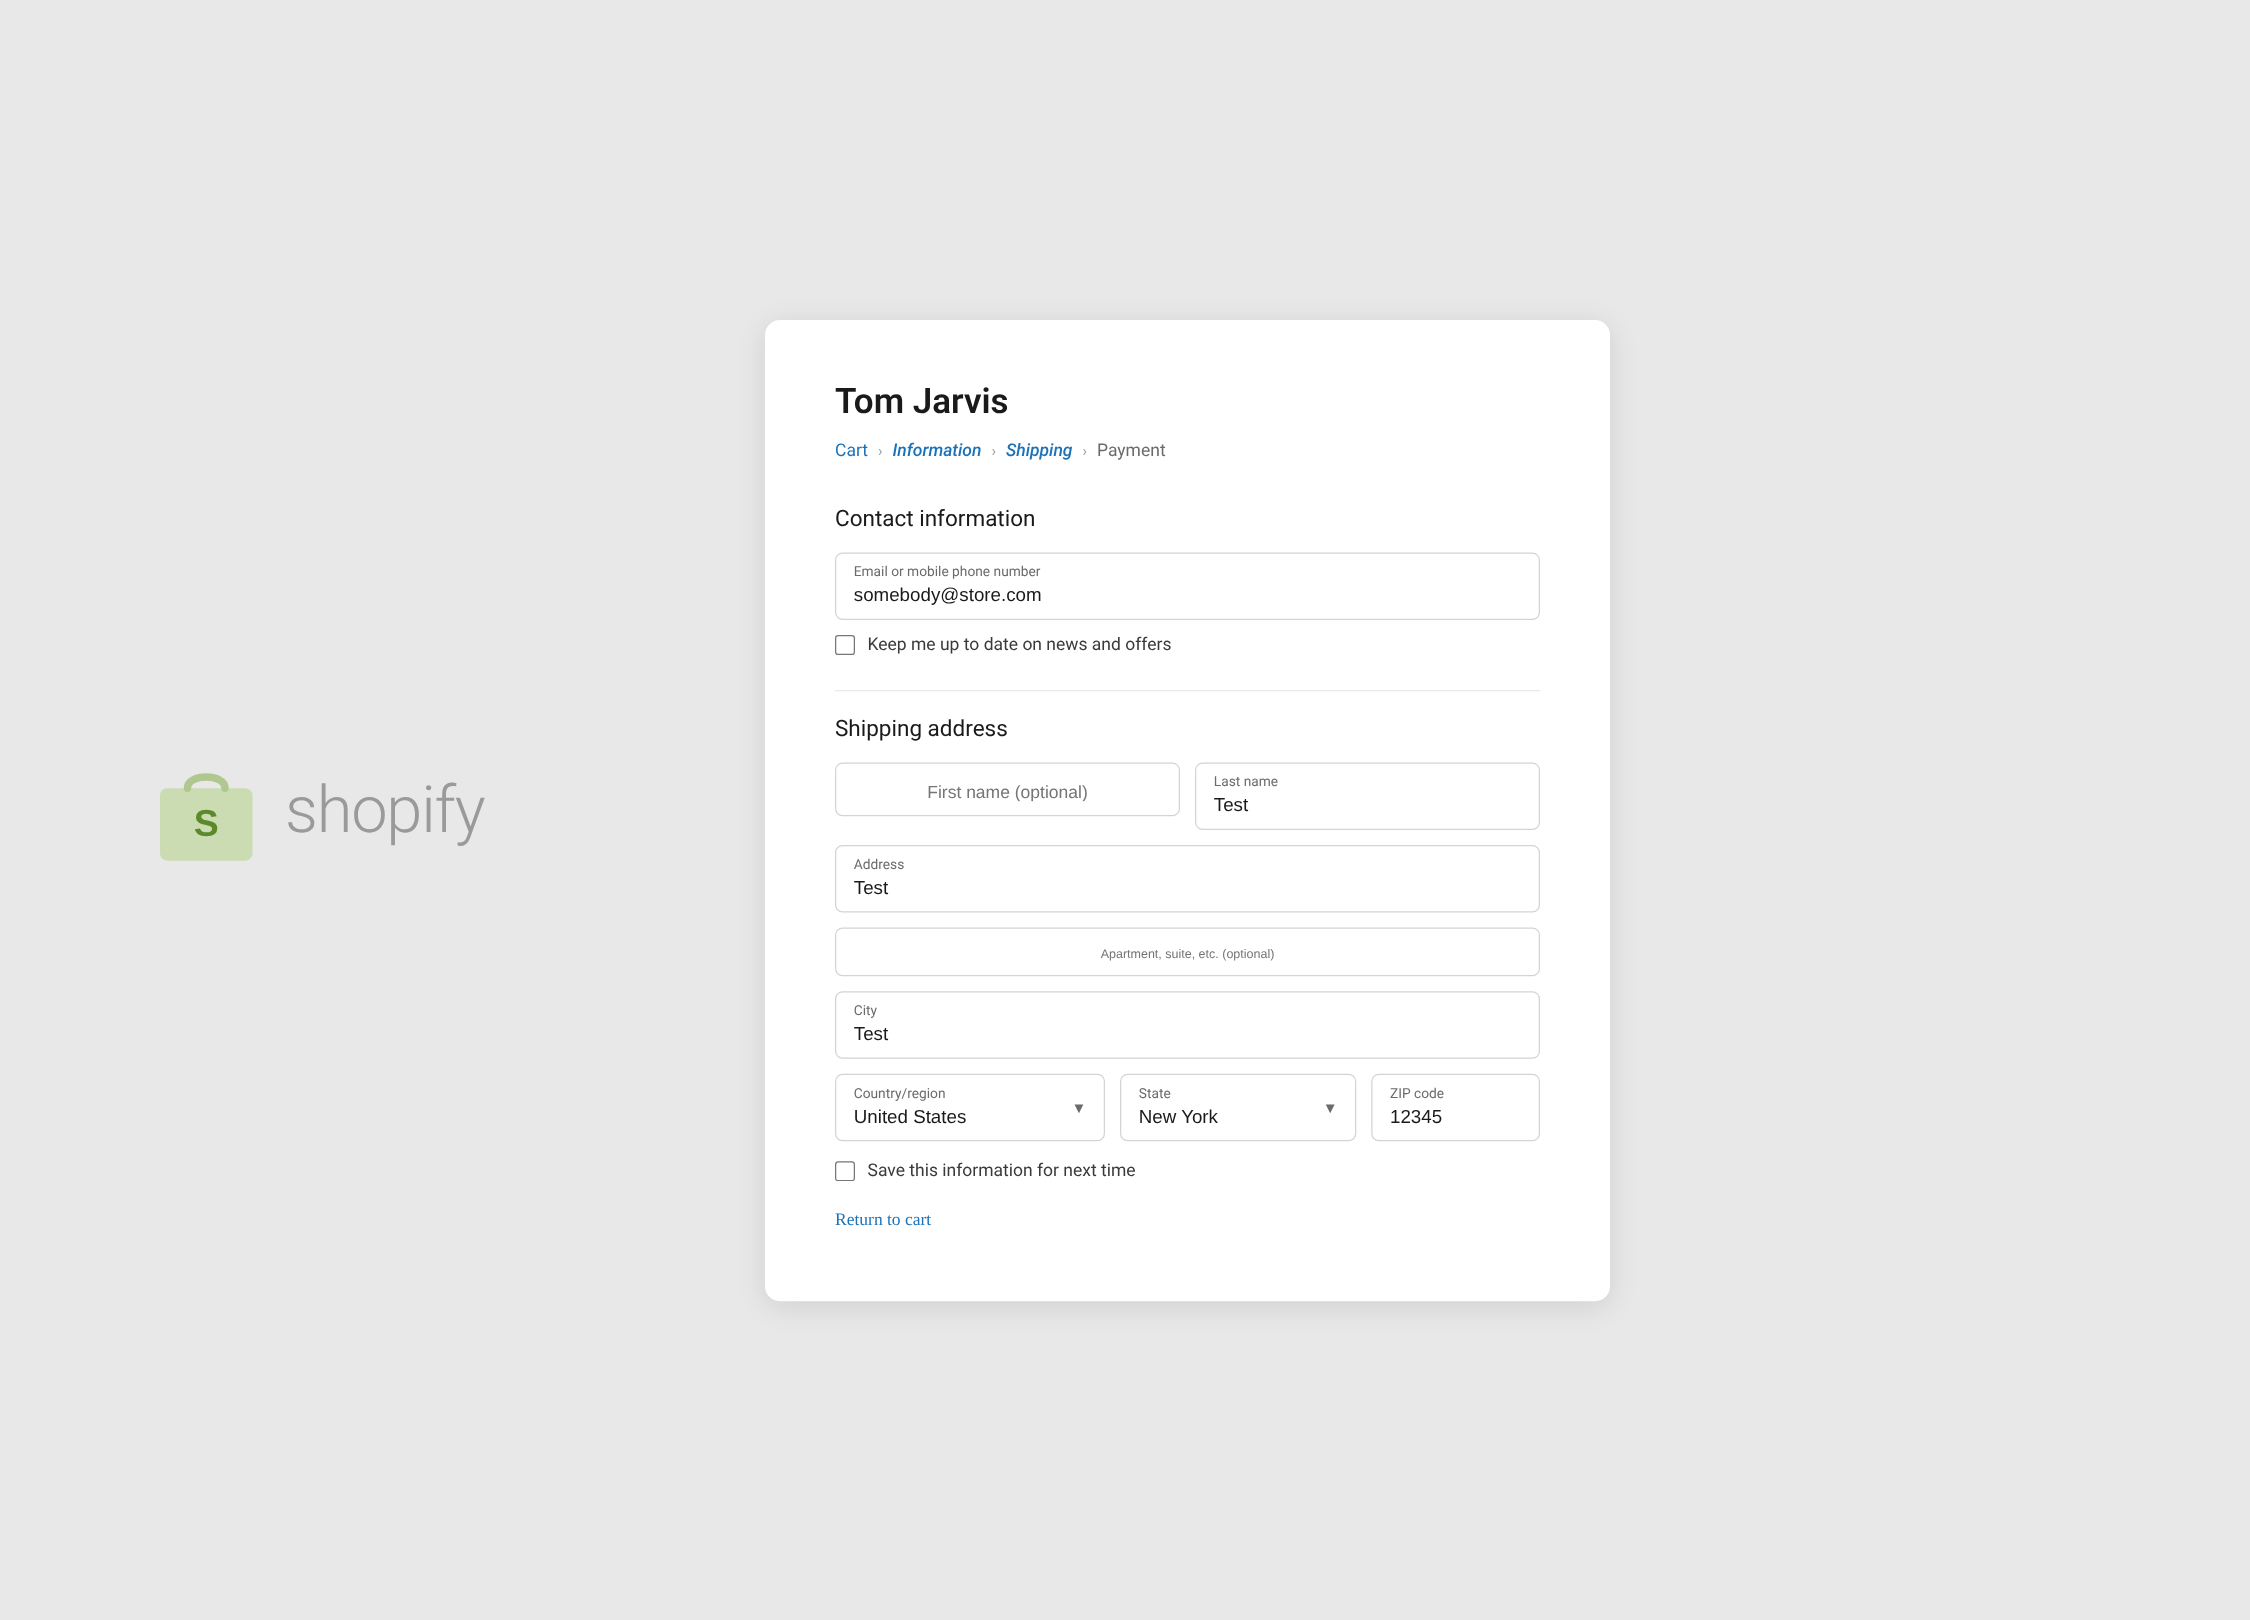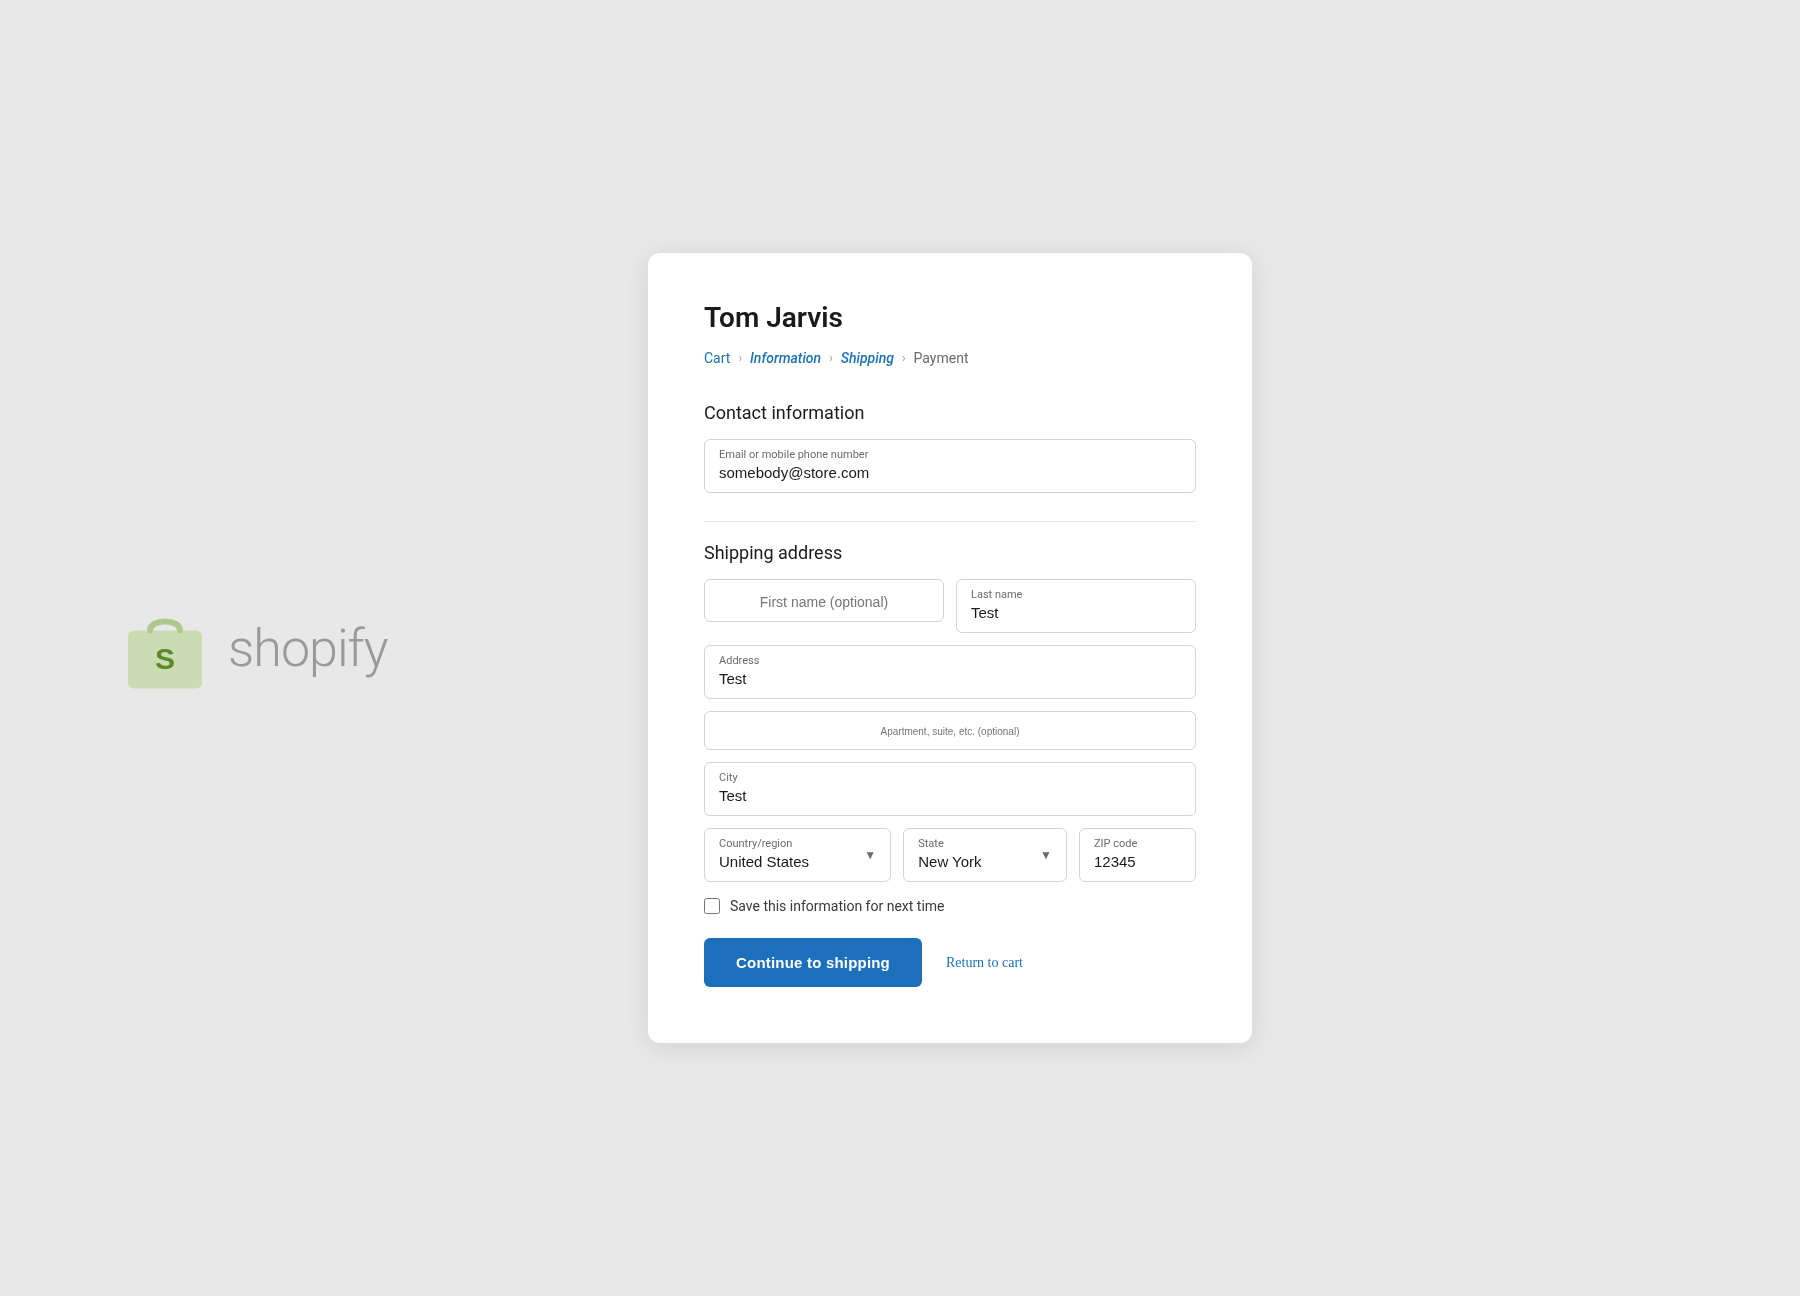--- a/index.html
+++ b/index.html
@@ -46,21 +46,21 @@
       font-weight: 300;
       color: #9a9a9a;
       letter-spacing: -1px;
     }
 
     
     .checkout-card {
       background: #ffffff;
       border-radius: 12px;
       box-shadow: 0 4px 24px rgba(0,0,0,0.10);
-      width: 604px;
+      width: 676px;
       padding: 48px 56px 56px 56px;
       margin-left: 100px;
     }
 
     .store-name {
       font-size: 28px;
       font-weight: 600;
       color: #1a1a1a;
       margin-bottom: 16px;
     }
@@ -279,20 +279,24 @@
     <div class="contact-section">
       <div class="section-title">Contact information</div>
 
       <div class="input-group">
         <div class="input-wrapper">
           <label>Email or mobile phone number</label>
           <input type="email" value="somebody@store.com" style="">
         </div>
       </div>
 
+      <div class="checkbox-row">
+        <input type="checkbox" style="">
+        <span>Keep me up to date on news and offers</span>
+      </div>
     </div>
 
     <div class="divider"></div>
 
     <div class="shipping-section">
       <div class="section-title">Shipping address</div>
 
       <div class="row-two">
         <div>
           <div class="input-wrapper placeholder">
@@ -353,20 +357,19 @@
           </div>
         </div>
       </div>
 
       <div class="checkbox-row">
         <input type="checkbox" style="">
         <span>Save this information for next time</span>
       </div>
 
       <div class="button-row">
-        <button class="btn-primary">Continue to shipping</button>
         <a href="#" class="btn-link">Return to cart</a>
       </div>
 
     </div>
 
   </div>
 </div>
 
 </body></html>

